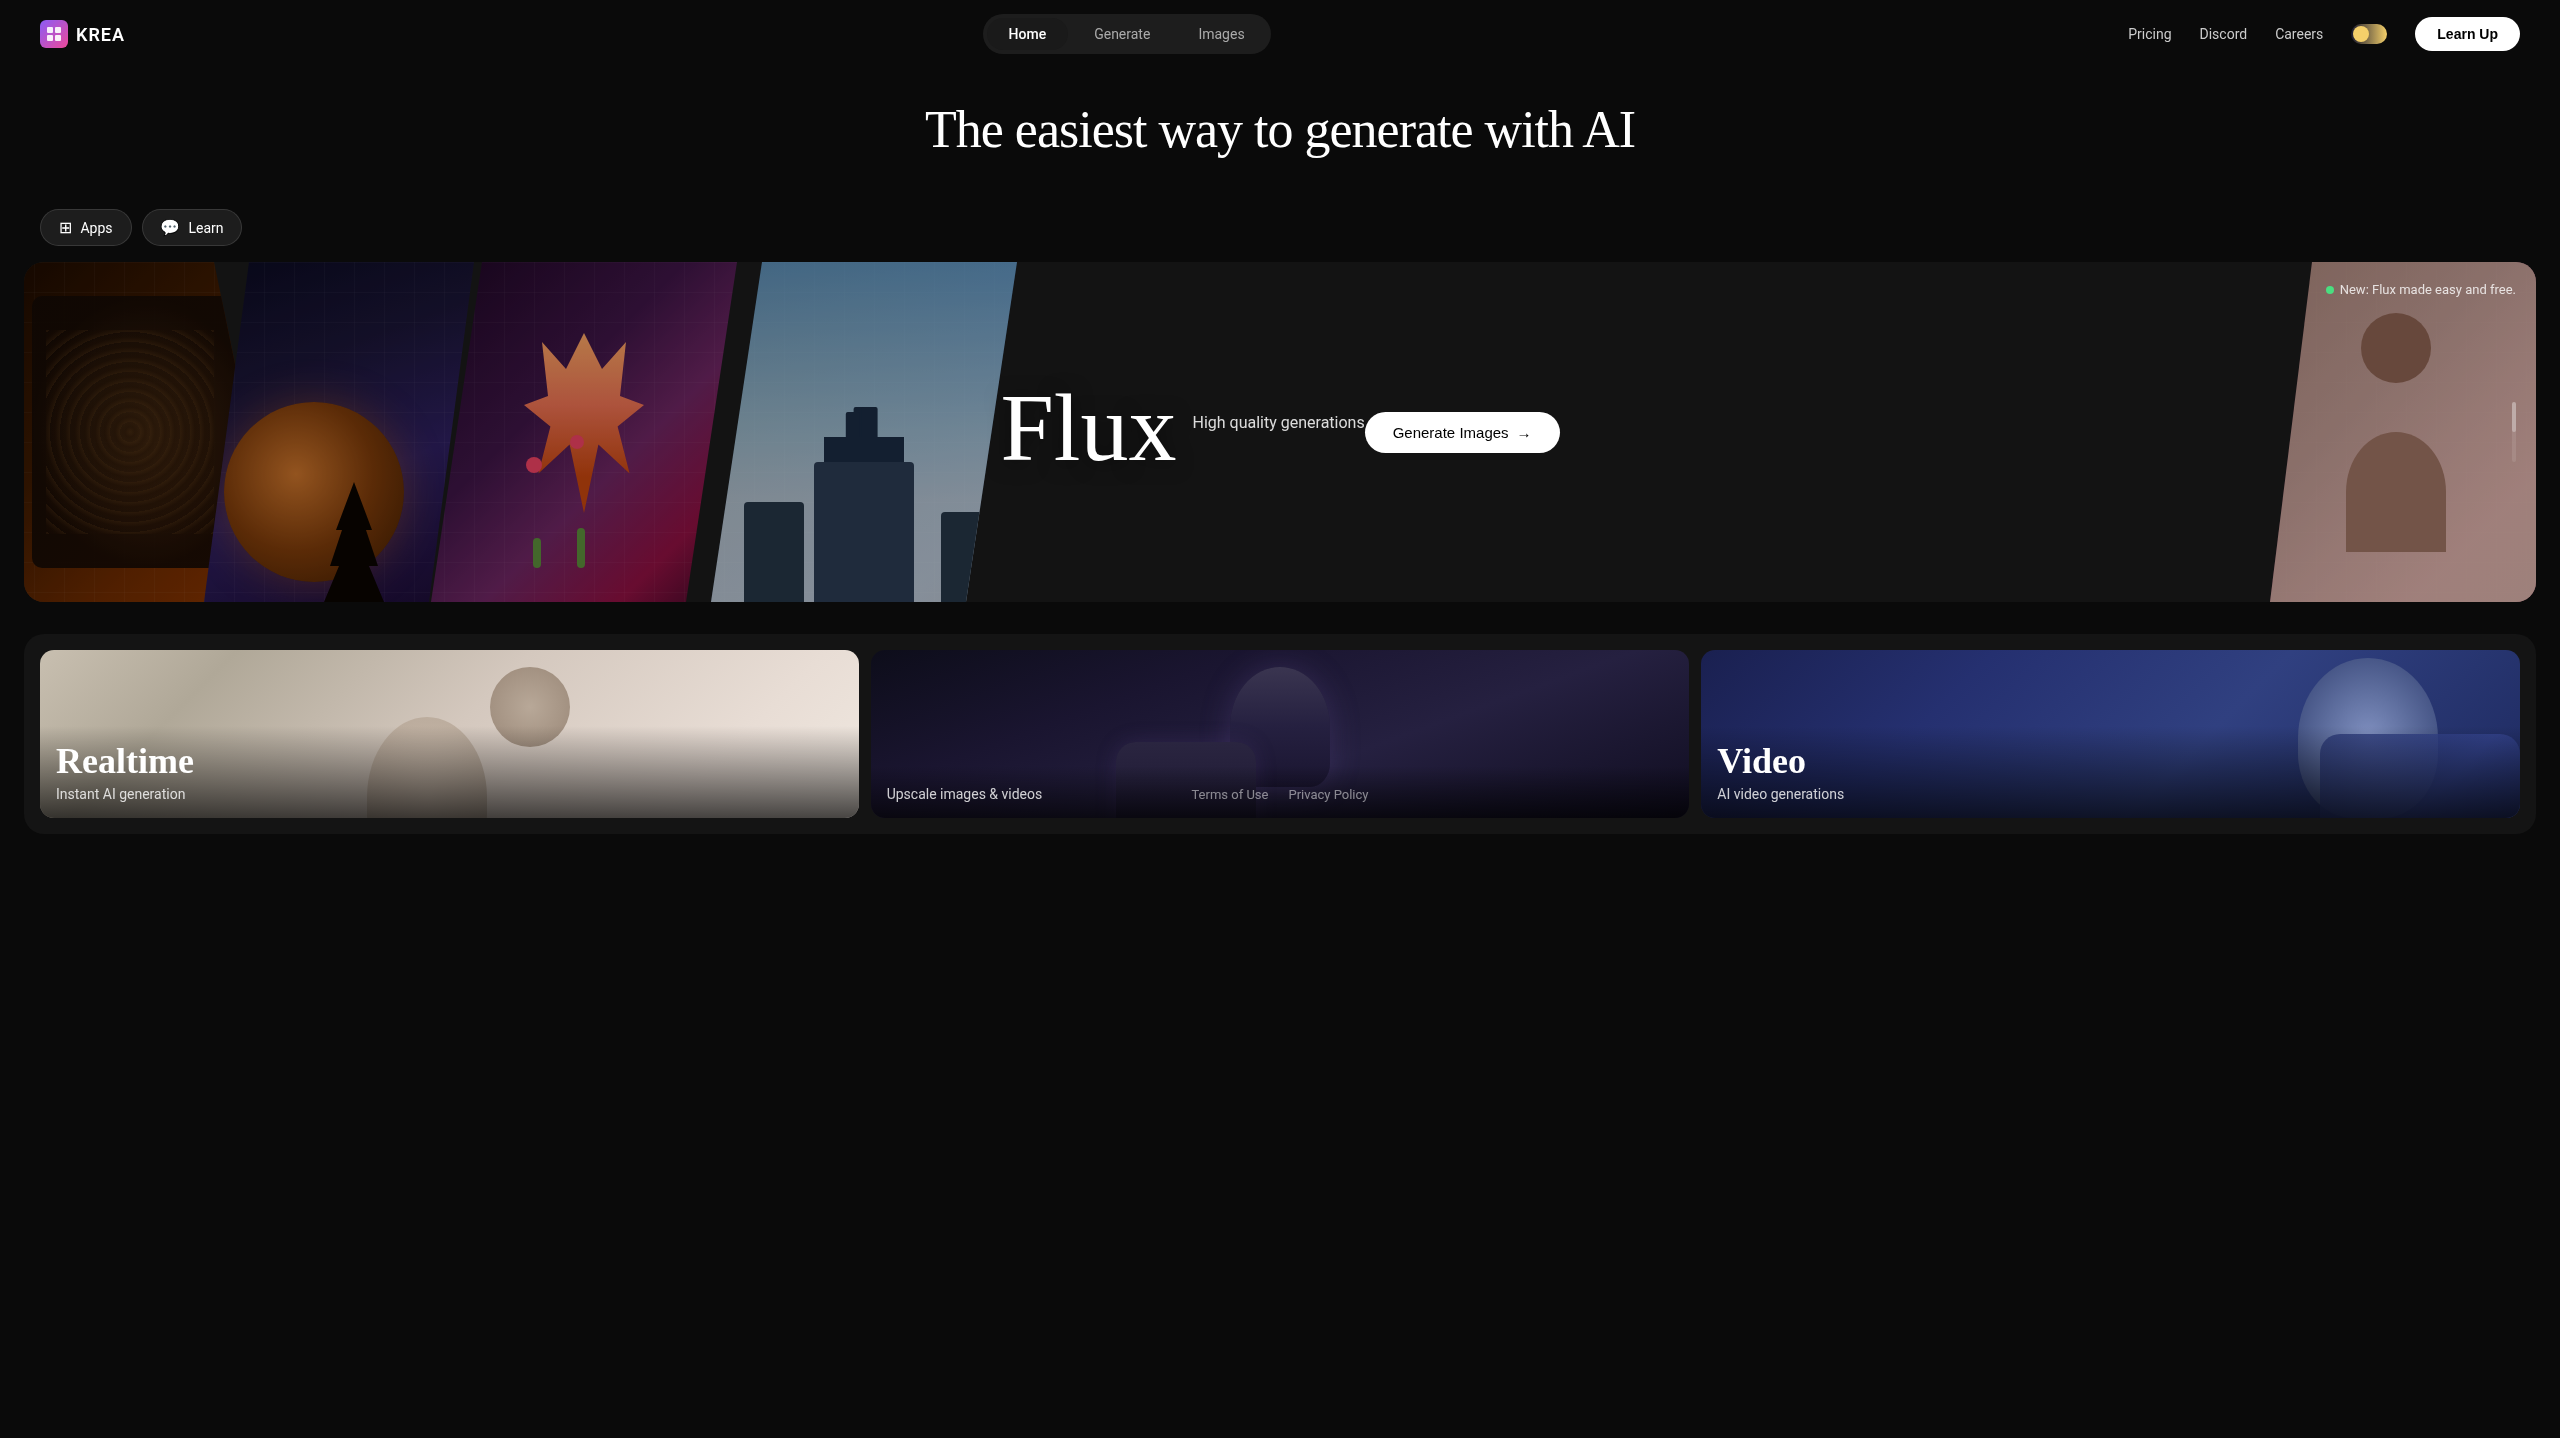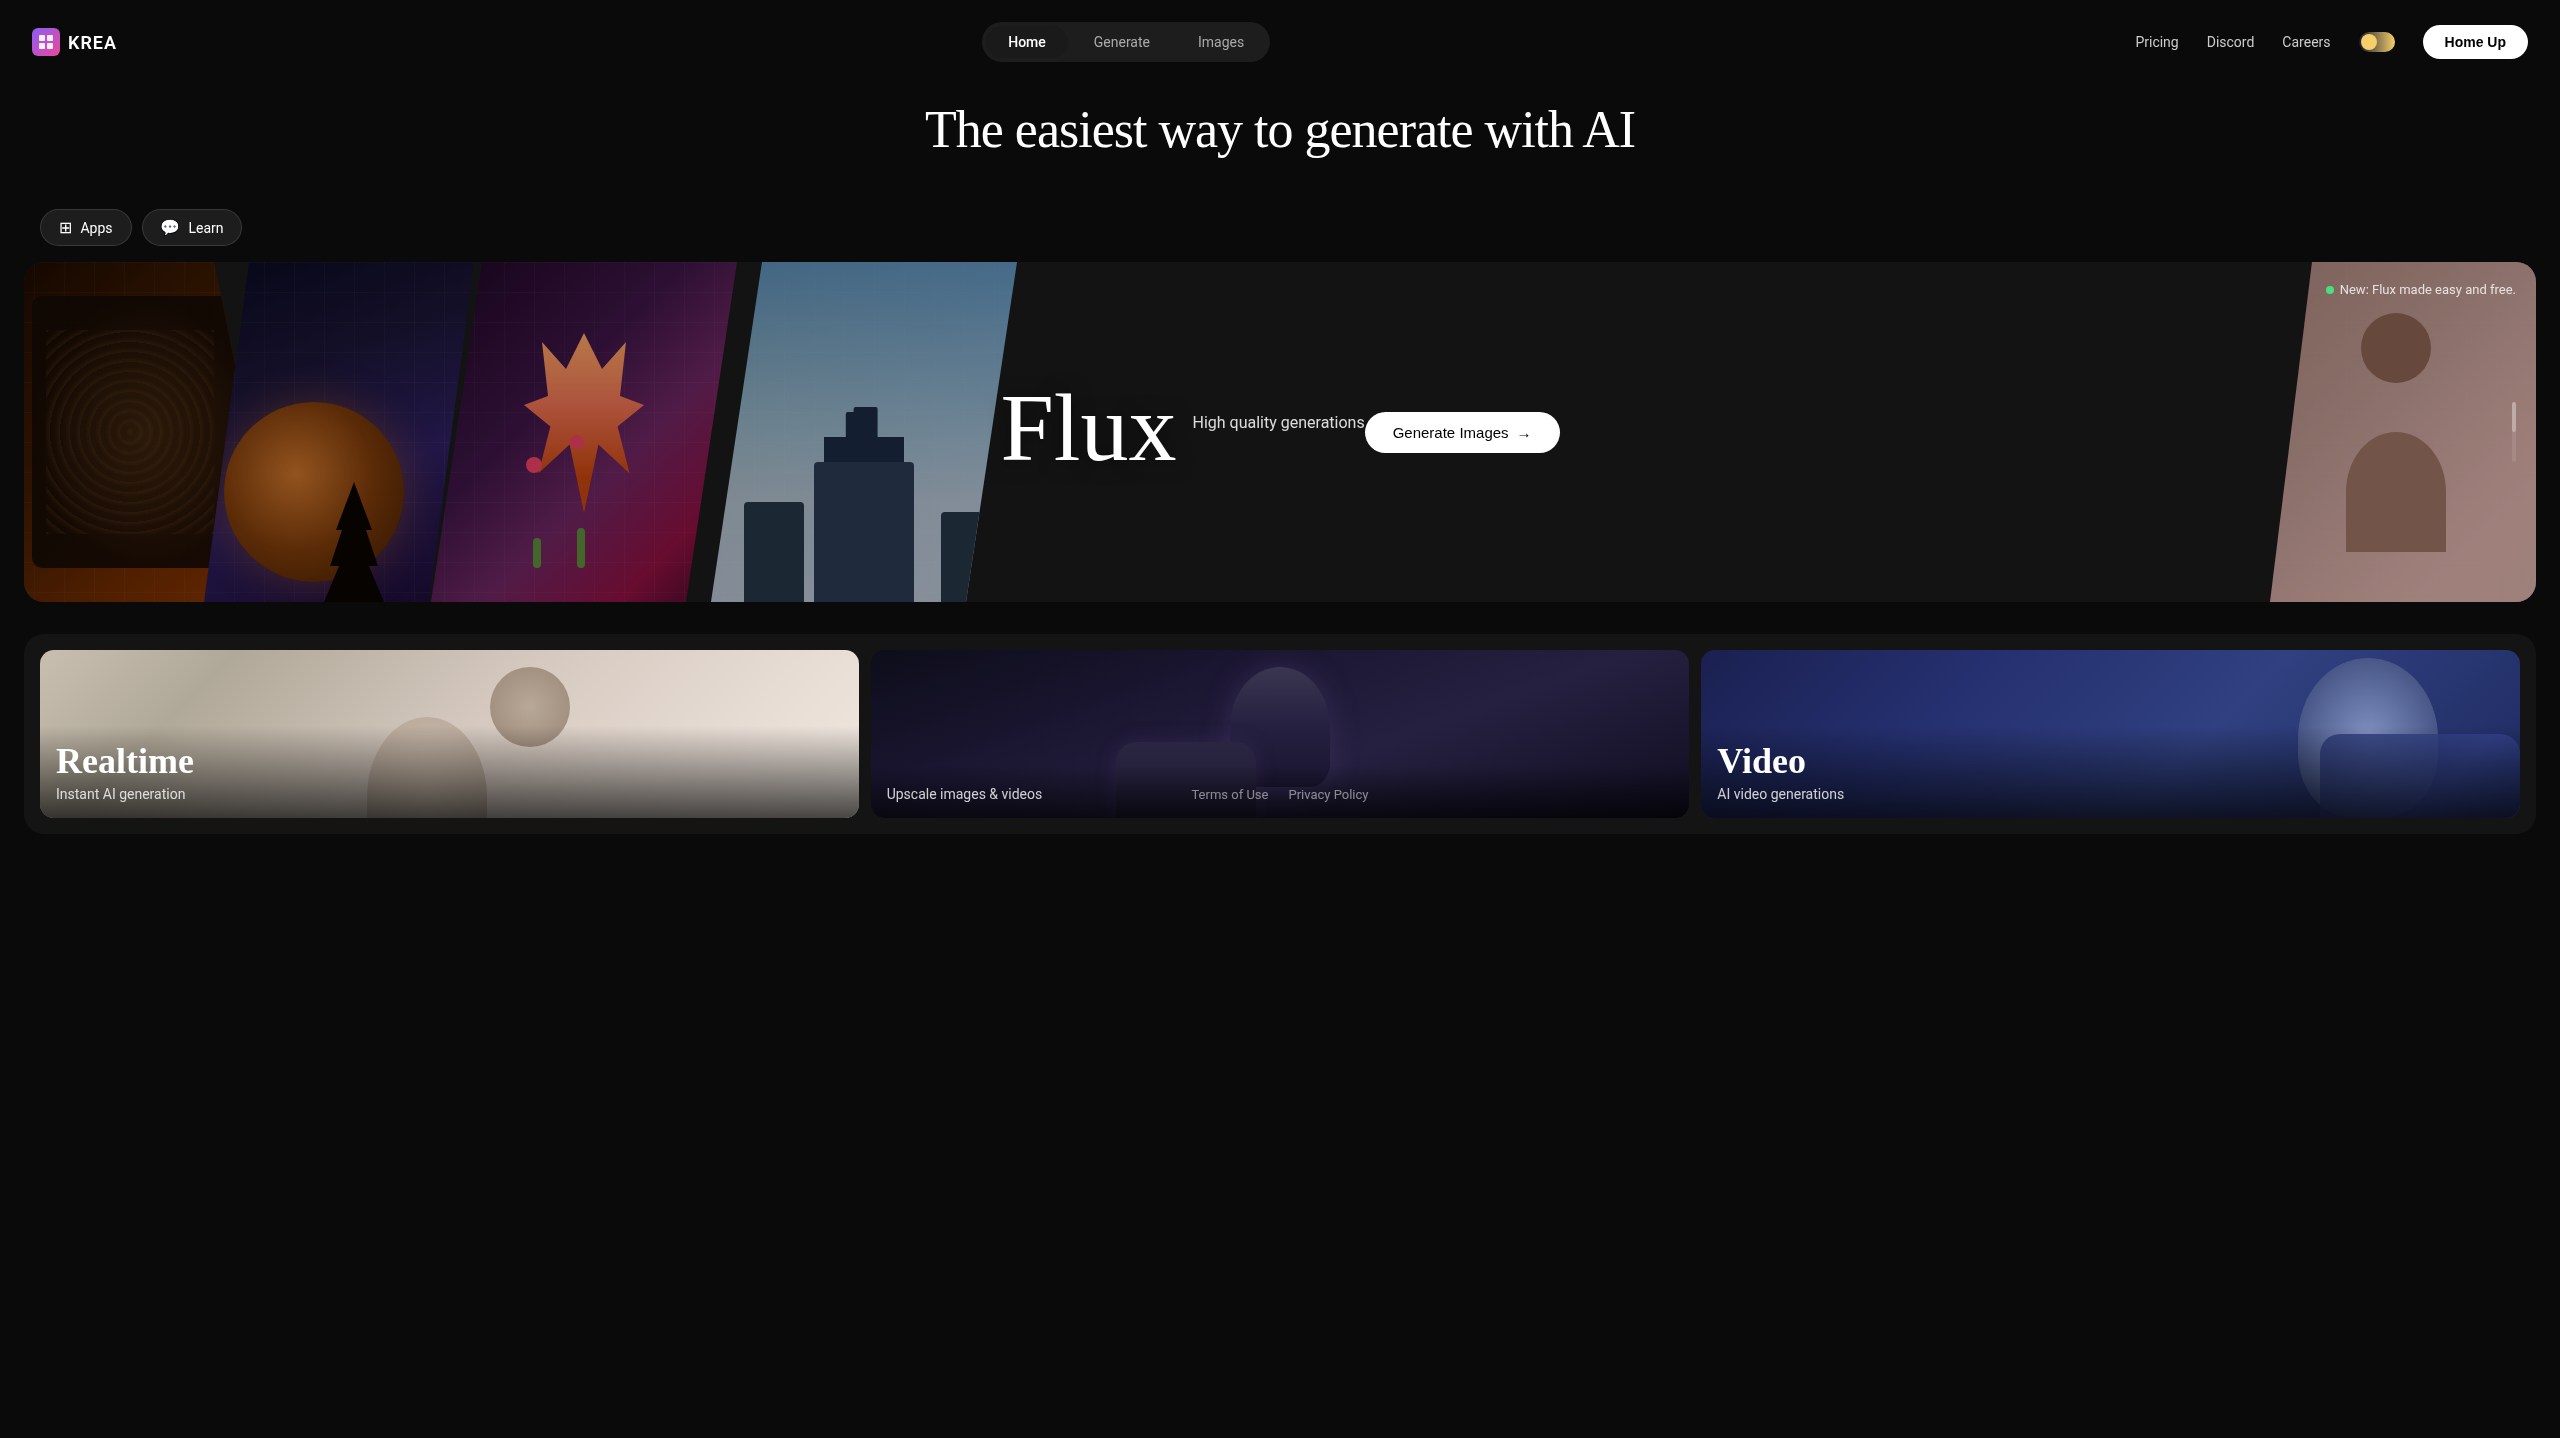--- a/index.html
+++ b/index.html
@@ -14,24 +14,24 @@
       font-family: -apple-system, BlinkMacSystemFont, 'Segoe UI', Roboto, sans-serif;
       min-height: 100vh;
       overflow-x: hidden;
     }
 
     
     .navbar {
       display: flex;
       align-items: center;
       justify-content: space-between;
-      padding: 0 32px;
+      padding: 0 40px;
       height: 60px;
       position: fixed;
-      top: 12px;
+      top: 4px;
       left: 0;
       right: 0;
       z-index: 100;
       background: rgba(10,10,10,0.85);
       backdrop-filter: blur(10px);
       gap: 30px;
     }
 
     .navbar-left {
       display: flex;
@@ -477,21 +477,21 @@
     <div class="nav-tab">Images</div>
   </div>
 
   <div class="navbar-right">
     <a class="nav-link">Pricing</a>
     <a class="nav-link">Discord</a>
     <a class="nav-link">Careers</a>
     <div class="theme-toggle">
       <div class="theme-toggle-knob"></div>
     </div>
-    <button class="signup-btn">Home Up</button>
+    <button class="signup-btn">Learn Up</button>
   </div>
 </nav>
 
 <div class="hero">
   <h1 class="hero-title">The easiest way to generate with AI</h1>
 </div>
 
 <div class="filter-pills">
   <div class="pill">
     <span class="pill-icon">⊞</span>

